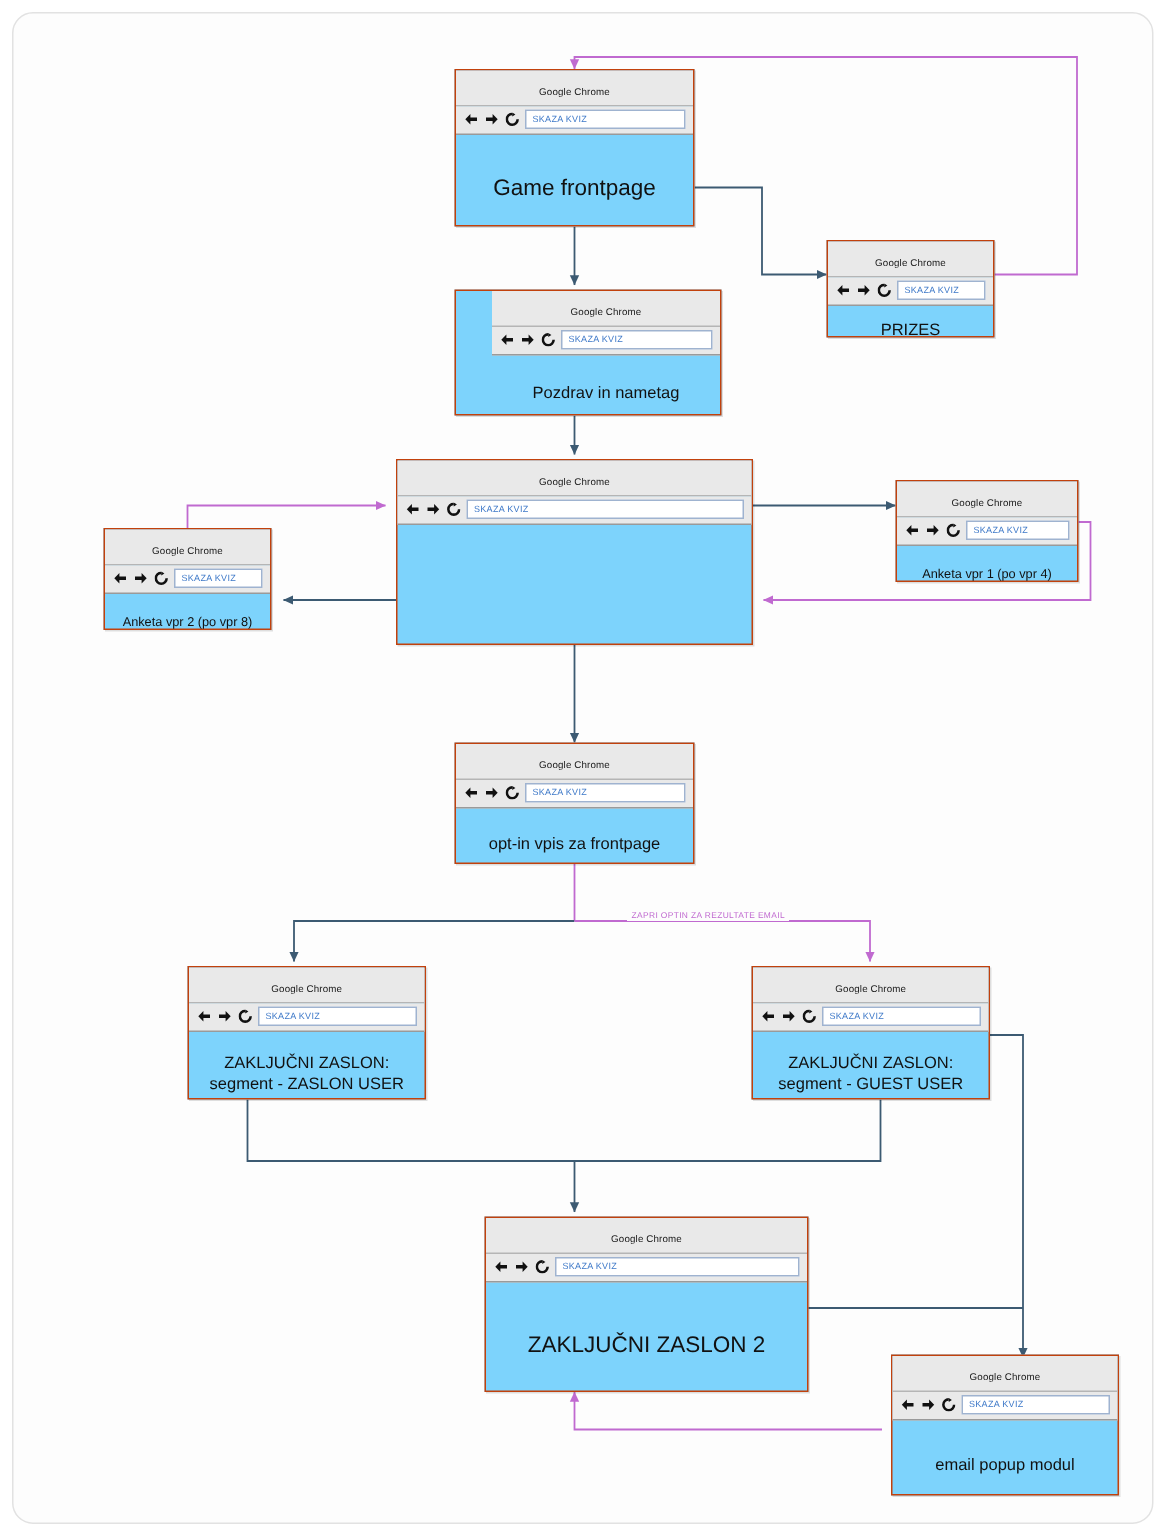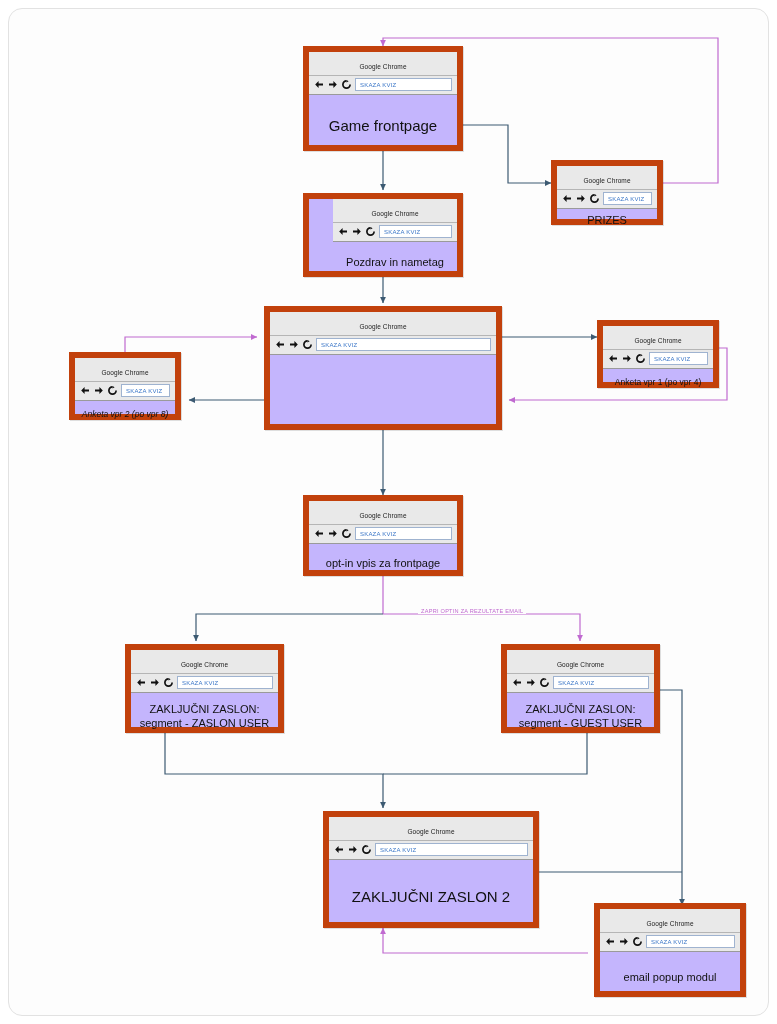--- a/index.html
+++ b/index.html
@@ -17,22 +17,22 @@
     border:1px solid #e2e2e2;
     border-radius:14px;
     box-sizing:border-box;
   }
   svg#wires{position:absolute;left:0;top:0;width:777px;height:1024px;}
 
   
   .win{
     position:absolute;
     box-sizing:border-box;
-    background:#c4b5fd;
-    border:6px solid #c2410c;
+    background:#7dd3fc;
+    border:1px solid #c2410c;
     box-shadow:1px 1px 0 rgba(0,0,0,0.12);
   }
   .win .titlebar{
     background:#e9e9e9;
     border-bottom:1px solid #b5b5b5;
     text-align:center;
     color:#1a1a1a;
     line-height:1;
     padding:4px 0 3px 0;
   }
@@ -193,21 +193,21 @@
         </span>
       <span class="urlbar">
         <span class="u">SKAZA KVIZ</span>
       </span>
     </div>
     <div class="body" style="height:calc(100% - 30px);">
       <span class="lbl">PRIZES</span>
     </div>
   </div>
 
-  <div class="win med" style="left:303px;top:193px;width:160px;height:84px;padding-left:24px;">
+  <div class="win med" style="left:303px;top:193px;width:178px;height:84px;padding-left:24px;">
     <div class="titlebar">
       <span class="t">Google Chrome</span>
     </div>
     <div class="navbar">
       <span class="ico">
           <svg width="10" height="9" viewBox="0 0 10 9">
             <path d="M4.6,1 L1.2,4.5 L4.6,8 L4.6,5.6 L9,5.6 L9,3.4 L4.6,3.4 Z" fill="#111"></path>
           </svg>
         </span>
       <span class="ico">
@@ -275,21 +275,21 @@
       <span class="ico">
           <svg width="9" height="9" viewBox="0 0 9 9">
             <path d="M4.5,0.9 A3.6,3.6 0 1 0 8.1,4.5" stroke="#111" stroke-width="1.7" fill="none"></path>
             <path d="M4.5,0 L4.5,2.6 L6.6,1.3 Z" fill="#111"></path>
           </svg>
         </span>
       <span class="urlbar">
         <span class="u">SKAZA KVIZ</span>
       </span>
     </div>
-    <div class="body" style="height:calc(100% - 30px);font-style:italic;">
+    <div class="body" style="height:calc(100% - 30px);">
       <span class="lbl">Anketa vpr 2 (po vpr 8)</span>
     </div>
   </div>
 
   <div class="win small" style="left:597px;top:320px;width:122px;height:68px;">
     <div class="titlebar">
       <span class="t">Google Chrome</span>
     </div>
     <div class="navbar">
       <span class="ico">

